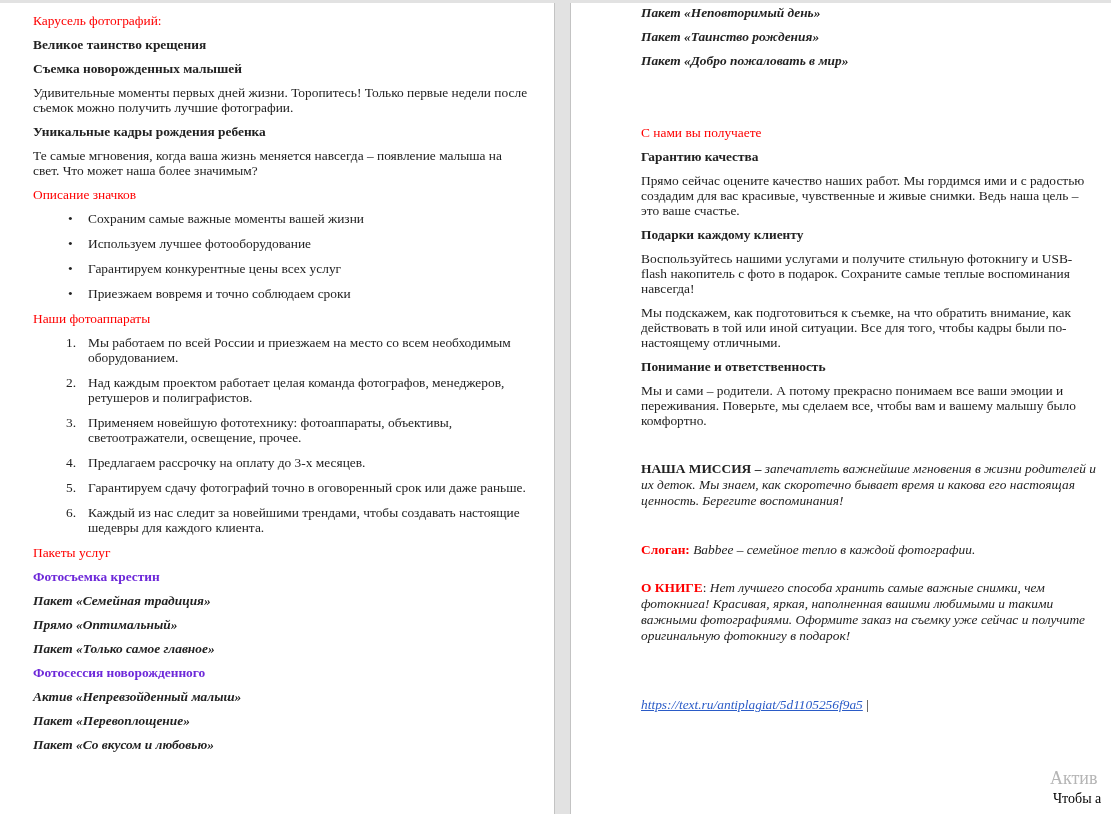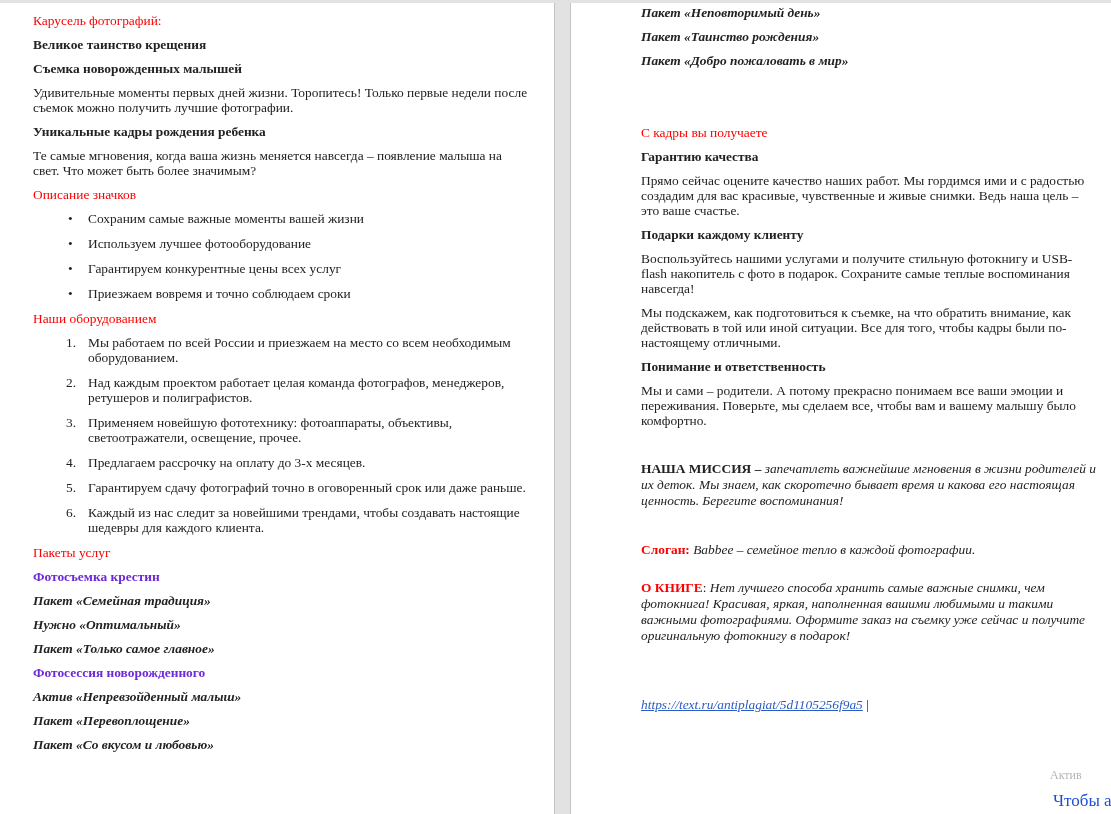--- a/index.html
+++ b/index.html
@@ -30,53 +30,53 @@
   .sp-lg{height:30px;}
   .mission,.book{font-style:italic;line-height:16px;}
   .mission .lead{font-style:normal;font-weight:bold;color:#222;}
   .slogan{font-style:italic;}
   .slogan .lead{font-style:normal;font-weight:bold;color:#fe0000;text-align:right;}
   .book .lead{font-style:normal;font-weight:bold;color:#fe0000;}
   .book .colon{font-style:normal;color:#222;}
   .linkline{margin:14px 0 0;}
   .linkline a{color:#2a5bc7;font-style:italic;text-decoration:underline;cursor:pointer;}
   .linkline .caret{color:#222;font-style:normal;}
-  .wm1{position:absolute;left:1050px;top:768px;font-size:12px;color:#b5b5b5;white-space:nowrap;}
-  .wm2{position:absolute;left:1053px;top:791px;font-size:17px;color:#1d4ed8;white-space:nowrap;}
+  .wm1{position:absolute;left:1050px;top:768px;font-size:18px;color:#b5b5b5;white-space:nowrap;}
+  .wm2{position:absolute;left:1053px;top:791px;font-size:14px;color:#000000;white-space:nowrap;}
 </style>
 </head>
 <body>
 
 <div id="screen">
 
   <div class="page" id="page-left">
     <p class="p h-red">Карусель фотографий:</p>
     <p class="p h-bold">Великое таинство крещения</p>
     <p class="p h-bold">Съемка новорожденных малышей</p>
     <p class="p">Удивительные моменты первых дней жизни. Торопитесь! Только первые недели после съемок можно получить лучшие фотографии.</p>
     <p class="p h-bold">Уникальные кадры рождения ребенка</p>
-    <p class="p">Те самые мгновения, когда ваша жизнь меняется навсегда – появление малыша на свет. Что может быть более значимым?</p>
+    <p class="p">Те самые мгновения, когда ваша жизнь меняется навсегда – появление малыша на свет. Что может наша более значимым?</p>
     <p class="p h-red">Описание значков</p>
 
     <ul class="list">
       <li class="li">
         <span class="marker">•</span>
         <span>Сохраним самые важные моменты вашей жизни</span></li>
       <li class="li">
         <span class="marker">•</span>
         <span>Используем лучшее фотооборудование</span></li>
       <li class="li">
         <span class="marker">•</span>
         <span>Гарантируем конкурентные цены всех услуг</span></li>
       <li class="li">
         <span class="marker">•</span>
         <span>Приезжаем вовремя и точно соблюдаем сроки</span></li>
     </ul>
 
-    <p class="p h-red">Наши оборудованием</p>
+    <p class="p h-red">Наши фотоаппараты</p>
 
     <ol class="list">
       <li class="li">
         <span class="marker num">1.</span>
         <span>Мы работаем по всей России и приезжаем на место со всем необходимым оборудованием.</span></li>
       <li class="li">
         <span class="marker num">2.</span>
         <span>Над каждым проектом работает целая команда фотографов, менеджеров, ретушеров и полиграфистов.</span></li>
       <li class="li">
         <span class="marker num">3.</span>
@@ -88,40 +88,40 @@
         <span class="marker num">5.</span>
         <span>Гарантируем сдачу фотографий точно в оговоренный срок или даже раньше.</span></li>
       <li class="li">
         <span class="marker num">6.</span>
         <span>Каждый из нас следит за новейшими трендами, чтобы создавать настоящие шедевры для каждого клиента.</span></li>
     </ol>
 
     <p class="p h-red">Пакеты услуг</p>
     <p class="p h-blue">Фотосъемка крестин</p>
     <p class="p pkg">Пакет «Семейная традиция»</p>
-    <p class="p pkg">Нужно «Оптимальный»</p>
+    <p class="p pkg">Прямо «Оптимальный»</p>
     <p class="p pkg">Пакет «Только самое главное»</p>
     <p class="p h-blue">Фотосессия новорожденного</p>
     <p class="p pkg">Актив «Непревзойденный малыш»</p>
     <p class="p pkg">Пакет «Перевоплощение»</p>
     <p class="p pkg">Пакет «Со вкусом и любовью»</p>
 
   </div>
 
   <div class="page" id="page-right">
     <p class="p pkg">Пакет «Неповторимый день»</p>
     <p class="p pkg">Пакет «Таинство рождения»</p>
     <p class="p pkg">Пакет «Добро пожаловать в мир»</p>
 
     <div class="sp"></div>
 
 
     <div class="sp"></div>
 
-    <p class="p h-red">С кадры вы получаете</p>
+    <p class="p h-red">С нами вы получаете</p>
     <p class="p h-bold">Гарантию качества</p>
     <p class="p">Прямо сейчас оцените качество наших работ. Мы гордимся ими и с радостью создадим для вас красивые, чувственные и живые снимки. Ведь наша цель – это ваше счастье.</p>
     <p class="p h-bold">Подарки каждому клиенту</p>
     <p class="p">Воспользуйтесь нашими услугами и получите стильную фотокнигу и USB-flash накопитель с фото в подарок. Сохраните самые теплые воспоминания навсегда!</p>
     <p class="p">Мы подскажем, как подготовиться к съемке, на что обратить внимание, как действовать в той или иной ситуации. Все для того, чтобы кадры были по-настоящему отличными.</p>
     <p class="p h-bold">Понимание и ответственность</p>
     <p class="p">Мы и сами – родители. А потому прекрасно понимаем все ваши эмоции и переживания. Поверьте, мы сделаем все, чтобы вам и вашему малышу было комфортно.</p>
 
     <div class="sp"></div>
 

